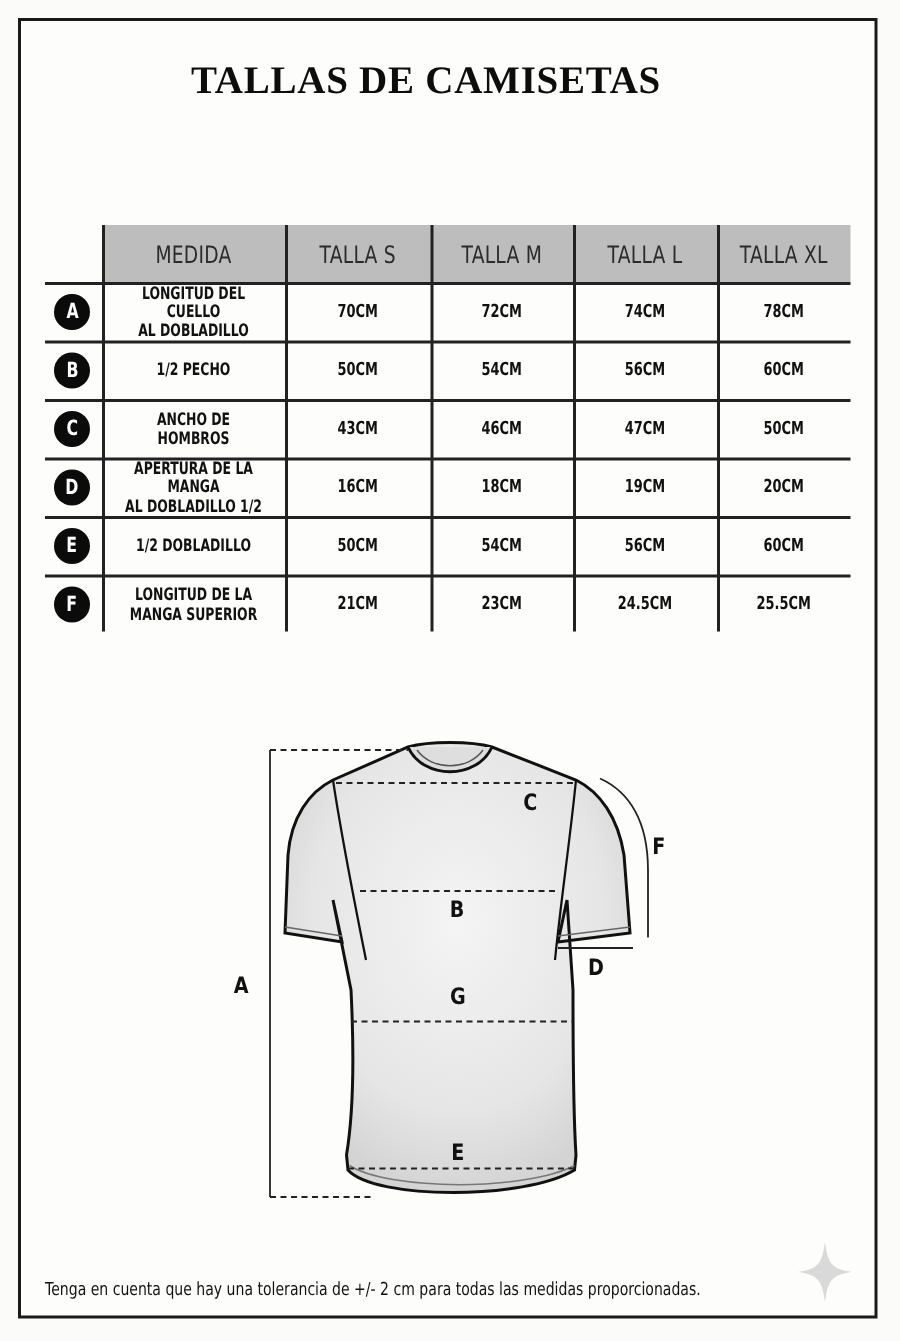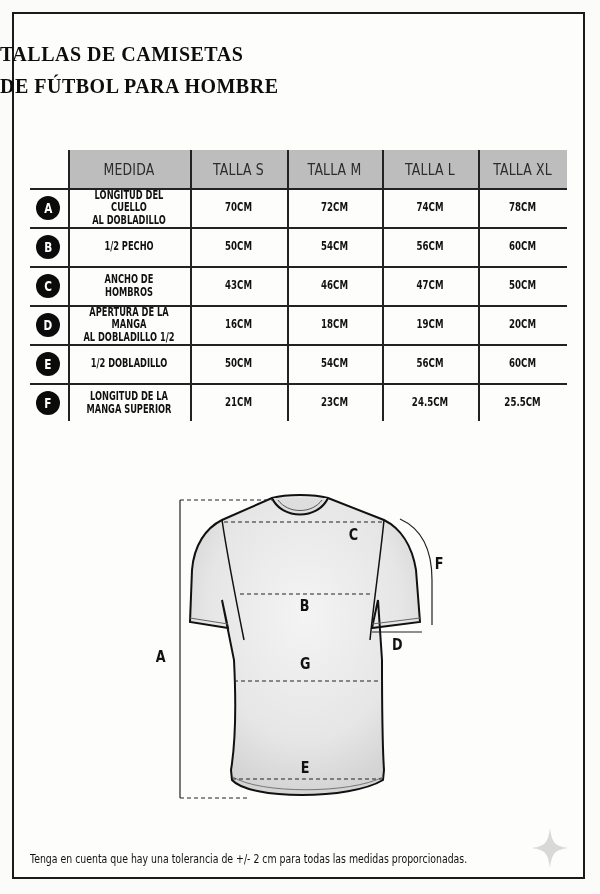--- a/index.html
+++ b/index.html
@@ -5,23 +5,23 @@
   html, body { margin:0; padding:0; }
   body {
     width:600px; height:894px; background:#fbfbfa; position:relative; overflow:hidden;
     font-family:"Liberation Sans", sans-serif; color:#111;
   }
   .frame {
     position:absolute; left:12px; top:12px; width:573px; height:867px;
     border:2px solid #1a1a1a; background:#fdfdfc; box-sizing:border-box;
   }
   .title {
-    position:absolute; left:0; top:38px; width:568px; text-align:left;
+    position:absolute; left:0; top:38px; width:568px; text-align:center;
     font-family:"Liberation Serif", "DejaVu Serif", serif; font-weight:bold;
-    font-size:20px; line-height:32px; letter-spacing:0.5px; color:#0d0d0d;
+    font-size:26px; line-height:32px; letter-spacing:0.5px; color:#0d0d0d;
   }
   .title div { white-space:nowrap; }
 
   
   .tbl { position:absolute; left:0; top:0; }
   .hdr {
     position:absolute; top:150px; height:38px; left:68px; width:499px;
     background:#bdbdbd;
   }
   .hcell, .cell {
@@ -53,21 +53,20 @@
   }
   .sparkle { position:absolute; left:532px; top:828px; }
 </style>
 </head>
 <body>
 
 <div class="frame"></div>
 
 <div class="title">
   <div>TALLAS DE CAMISETAS</div>
-  <div>DE FÚTBOL PARA HOMBRE</div>
 </div>
 
 <div class="tbl">
   <div class="hdr"></div>
 
   <div class="hcell" style="left:68px;width:122px;">MEDIDA</div>
   <div class="hcell" style="left:190px;width:97px;">TALLA S</div>
   <div class="hcell" style="left:287px;width:95px;">TALLA M</div>
   <div class="hcell" style="left:382px;width:96px;">TALLA L</div>
   <div class="hcell" style="left:478px;width:89px;">TALLA XL</div>

